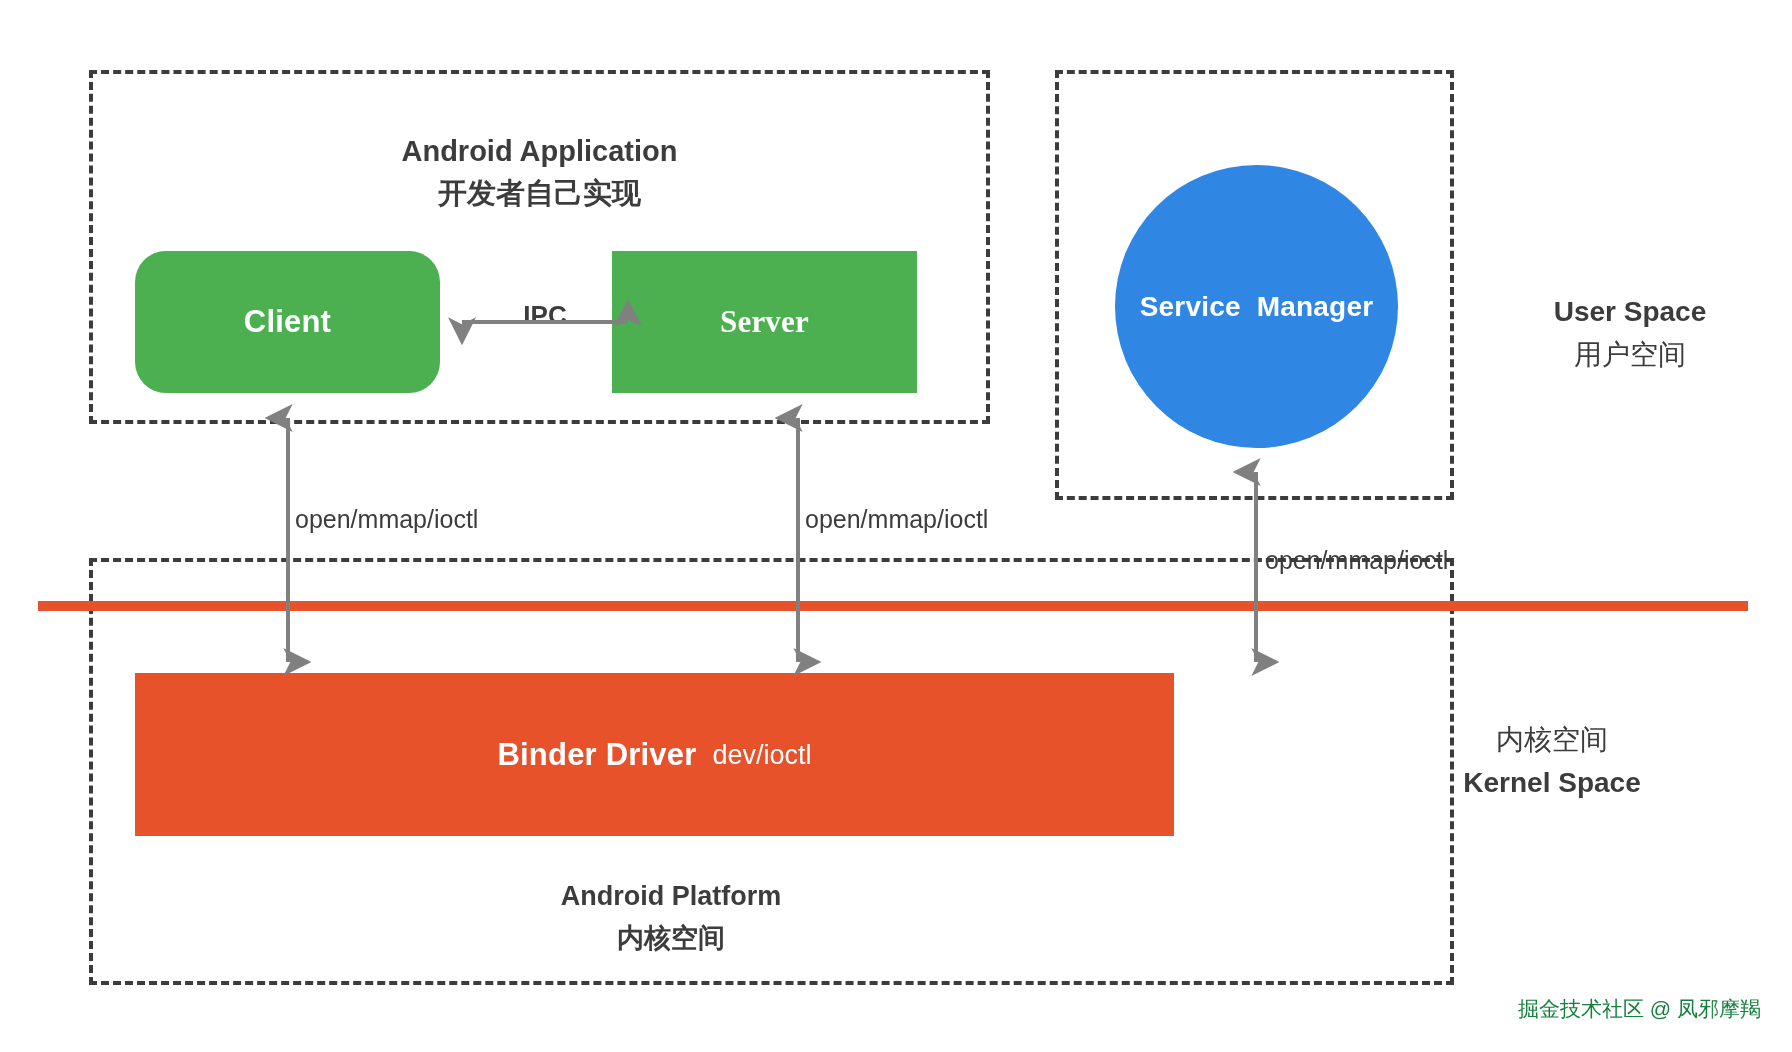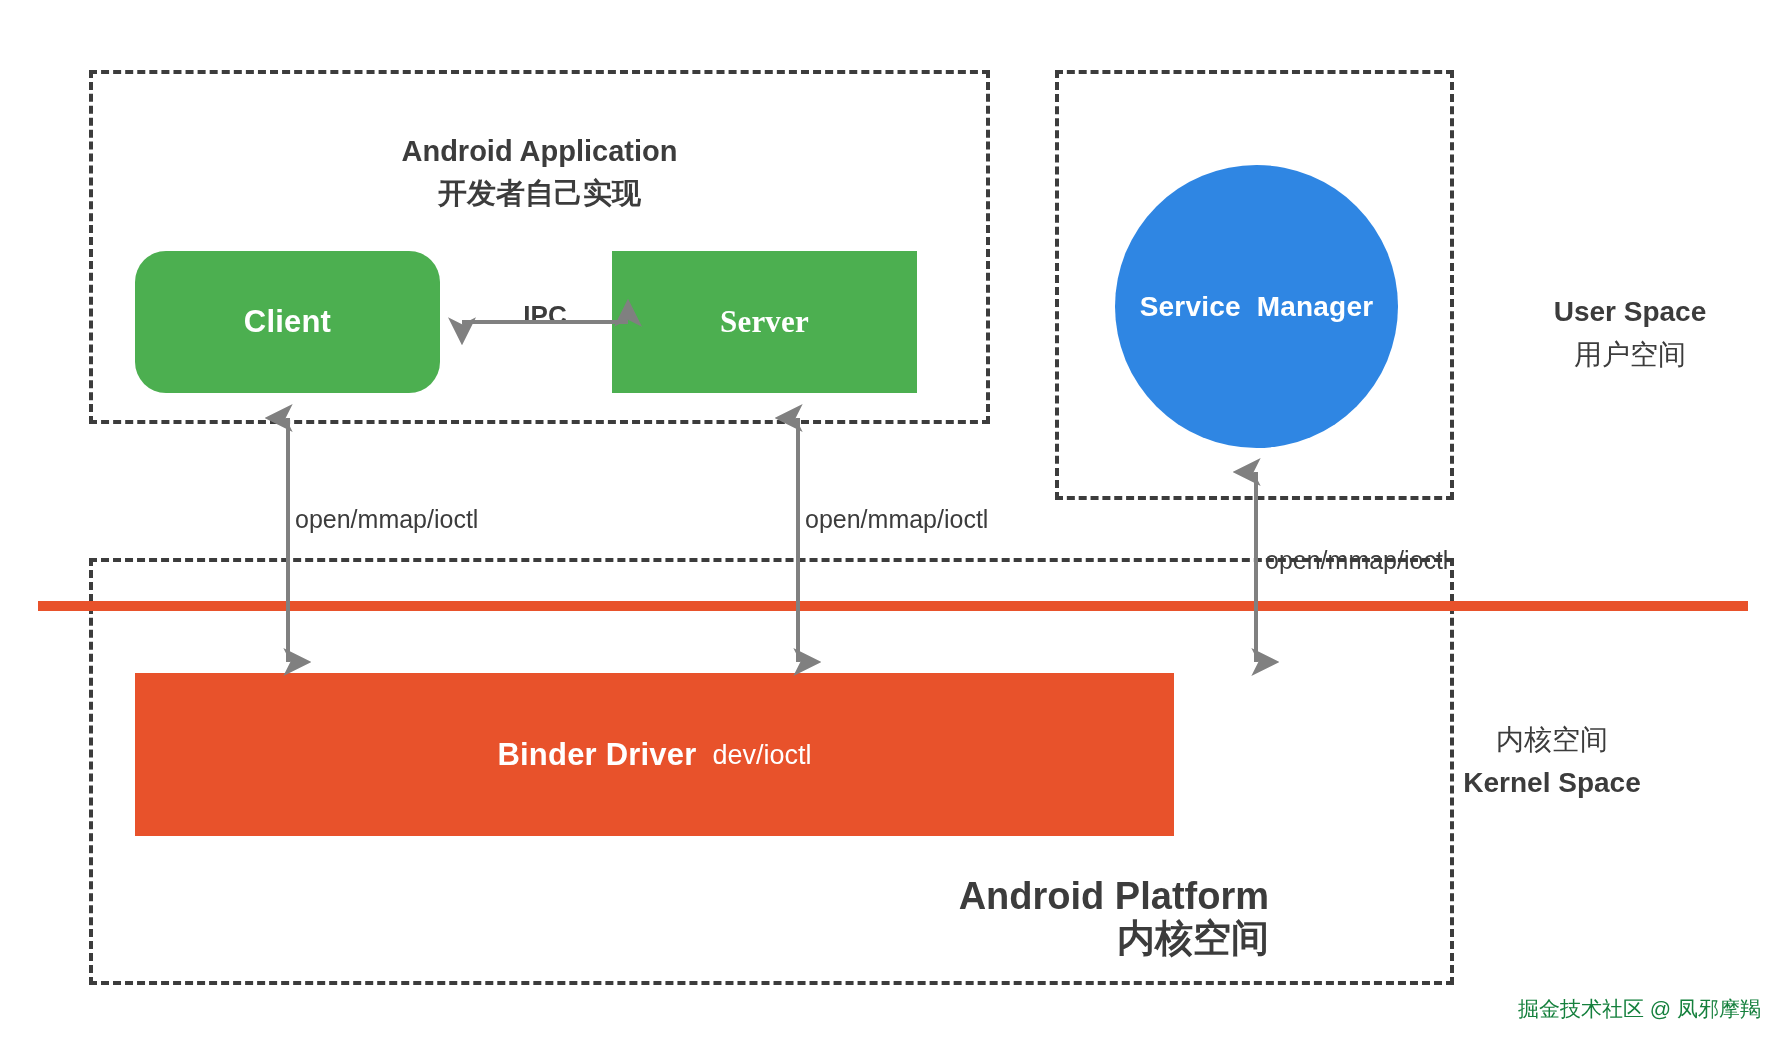--- a/index.html
+++ b/index.html
@@ -123,21 +123,21 @@
 
   <div class="label" style="left:1265px; top:546px; font-size:25px;">open/mmap/ioctl</div>
 
   <div class="red-divider" style="left:38px; top:601px; width:1710px; height:10px;"></div>
 
   <div class="block orange" style="left:135px; top:673px; width:1039px; height:163px;">
     <span class="title" style="font-size:31px; line-height:46px;">Binder Driver</span>
     <span class="sub" style="font-size:27px; line-height:40px;">dev/ioctl</span>
   </div>
 
-  <div class="label center-label" style="left:89px; top:875px; width:1180px; font-size:38px; line-height:42px;text-align:right;">
+  <div class="label center-label" style="left:81px; top:875px; width:1180px; font-size:27px; line-height:42px;">
     <span class="ln bold">Android Platform</span>
     <span class="ln bold">内核空间</span>
   </div>
 
   <div class="label center-label" style="left:1510px; top:290px; width:240px; font-size:28px; line-height:43px;">
     <span class="ln bold">User Space</span>
     <span class="ln">用户空间</span>
   </div>
 
   <div class="label center-label" style="left:1422px; top:718px; width:260px; font-size:28px; line-height:43px;">

